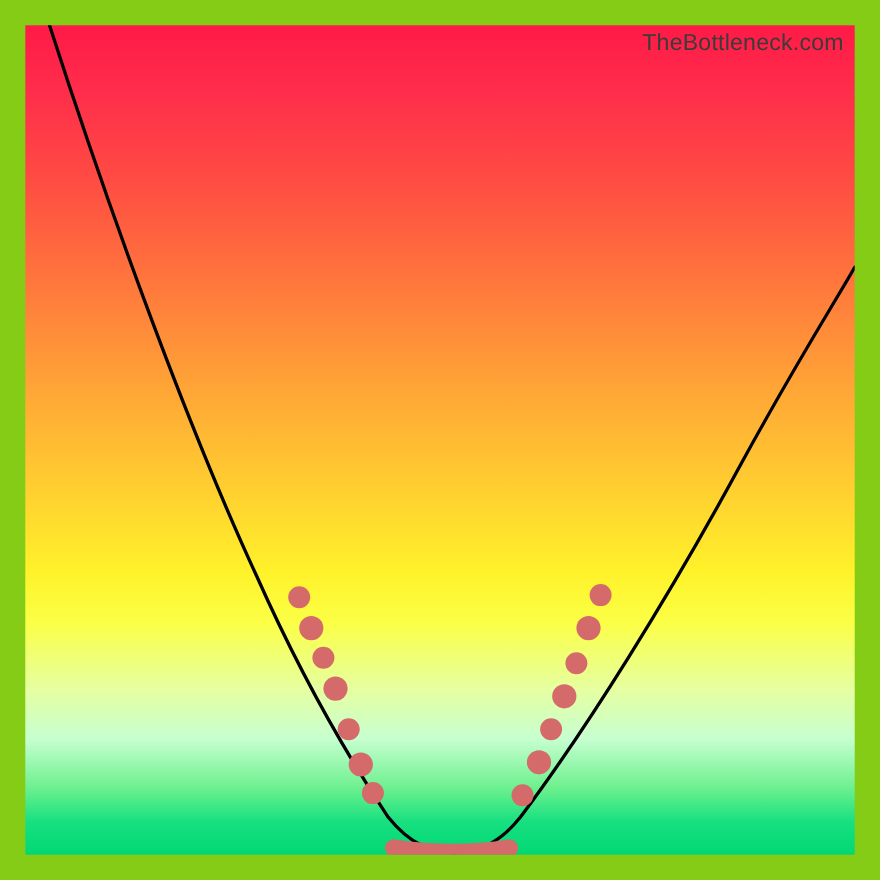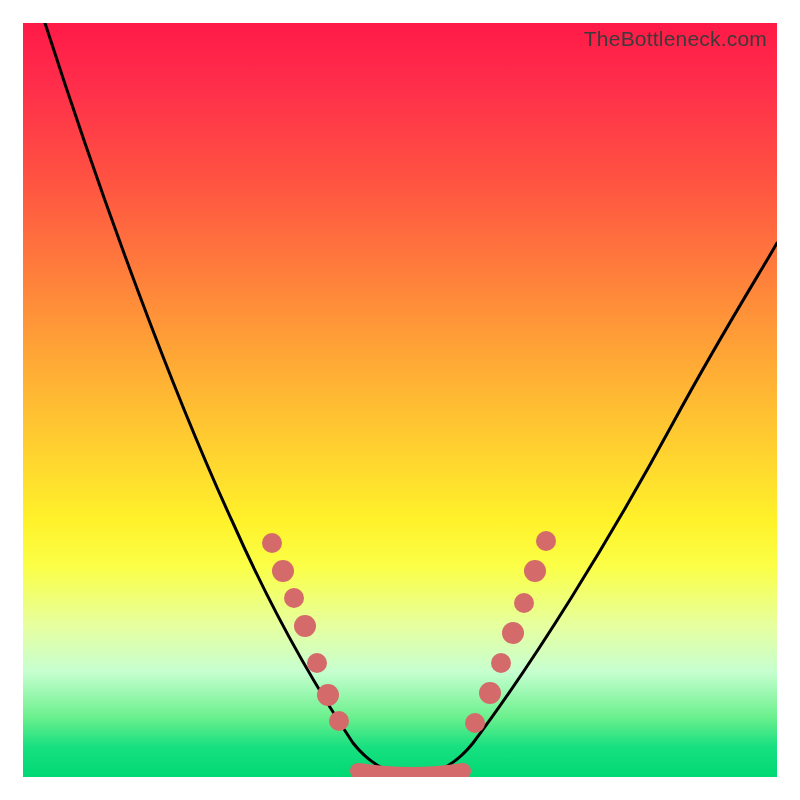--- a/index.html
+++ b/index.html
@@ -8,21 +8,21 @@
     width: 800px;
     height: 800px;
     overflow: hidden;
     background: #000;
     font-family: Arial, Helvetica, sans-serif;
   }
   .frame {
     position: relative;
     width: 800px;
     height: 800px;
-    background: #ffffff;
+    background: #84cc16;
   }
   .plot-area {
     position: absolute;
     left: 23px;
     top: 23px;
     width: 754px;
     height: 754px;
     background: linear-gradient(
       to bottom,
       #ff1a47 0%,

